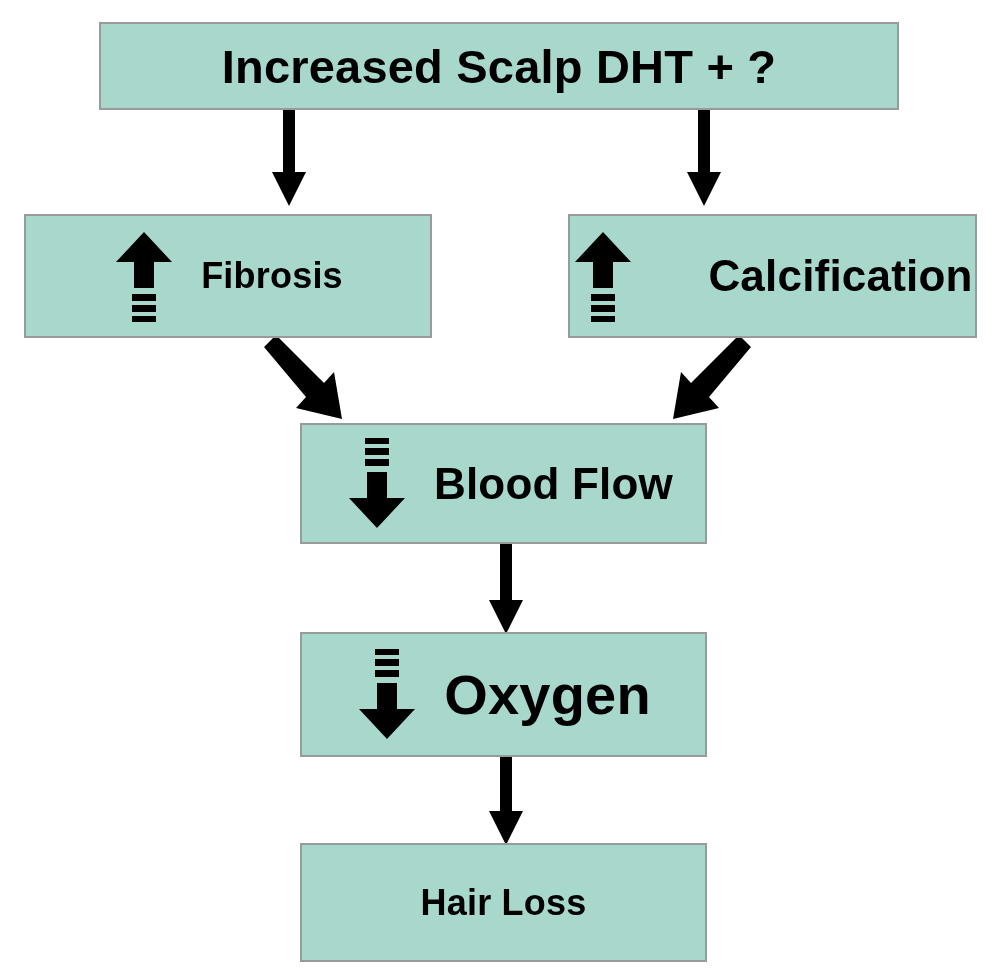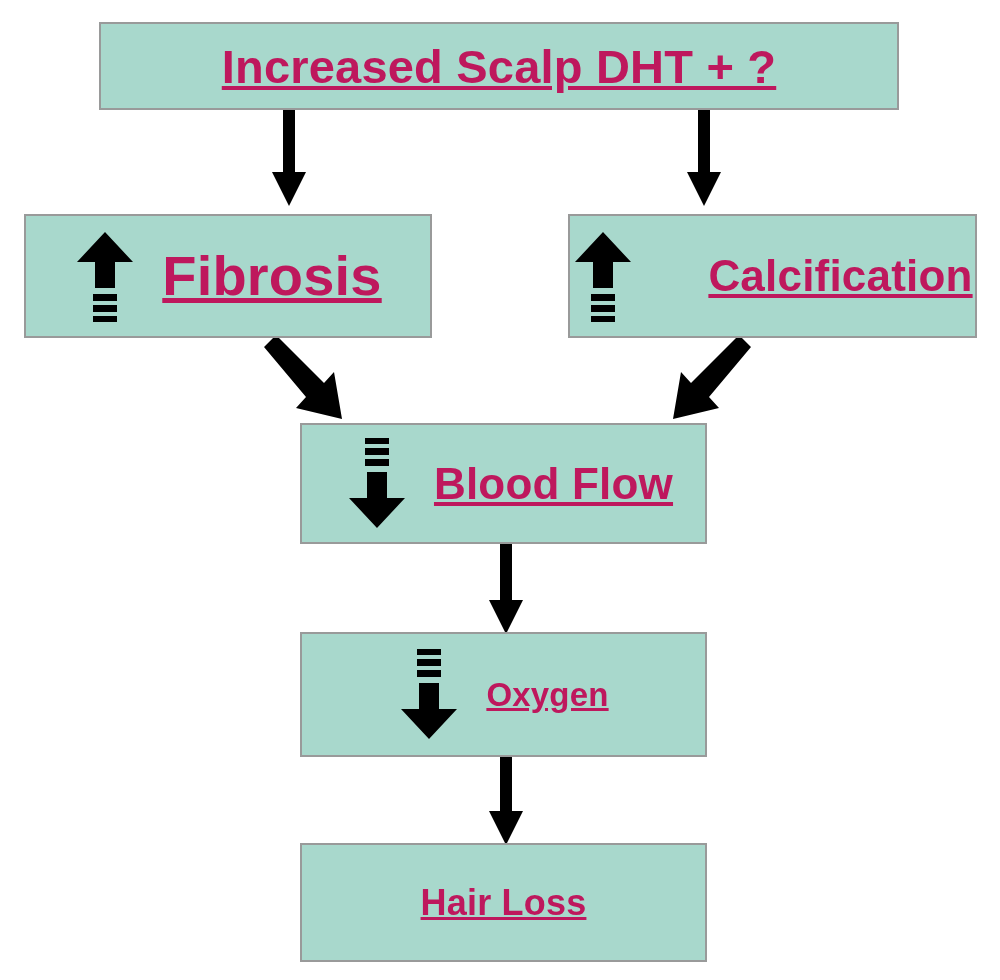--- a/index.html
+++ b/index.html
@@ -29,41 +29,40 @@
   }
   .node-inner {
     display: flex;
     align-items: center;
     justify-content: center;
     gap: 26px;
     width: 100%;
     height: 100%;
   }
   .node-label {
-    color: #be185d;
+    color: #000000;
     font-family: "Liberation Sans", sans-serif;
     font-weight: bold;
     letter-spacing: 0.2px;
     white-space: nowrap;
     line-height: 1;
-    text-decoration: underline;
   }
   
   #box-dht       { left: 99px;  top: 22px;  width: 800px; height: 88px; }
   #box-fibrosis  { left: 24px;  top: 214px; width: 408px; height: 124px; }
   #box-calcif    { left: 568px; top: 214px; width: 409px; height: 124px; }
   #box-bloodflow { left: 300px; top: 423px; width: 407px; height: 121px; padding-left: 12px; }
   #box-oxygen    { left: 300px; top: 632px; width: 407px; height: 125px; }
   #box-hairloss  { left: 300px; top: 843px; width: 407px; height: 119px; }
 
   #box-dht .node-label       { font-size: 47px; }
-  #box-fibrosis .node-label  { font-size: 56px; }
+  #box-fibrosis .node-label  { font-size: 36px; }
   #box-calcif .node-label    { font-size: 44px; margin-left: 48px; }
   #box-bloodflow .node-label { font-size: 44px; }
-  #box-oxygen .node-label    { font-size: 33px; }
+  #box-oxygen .node-label    { font-size: 56px; }
   #box-hairloss .node-label  { font-size: 36px; }
 
   
   .trend-icon {
     flex: 0 0 auto;
     display: block;
   }
   .connector {
     position: absolute;
     overflow: visible;

